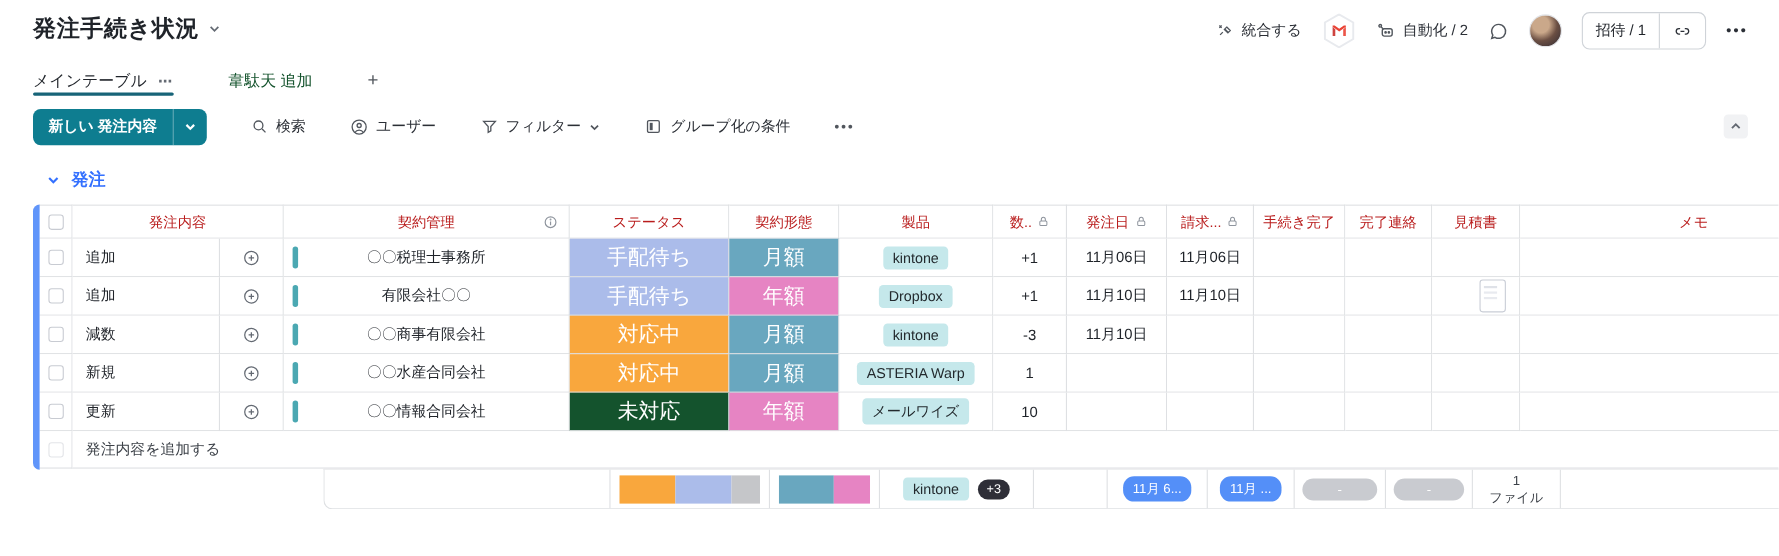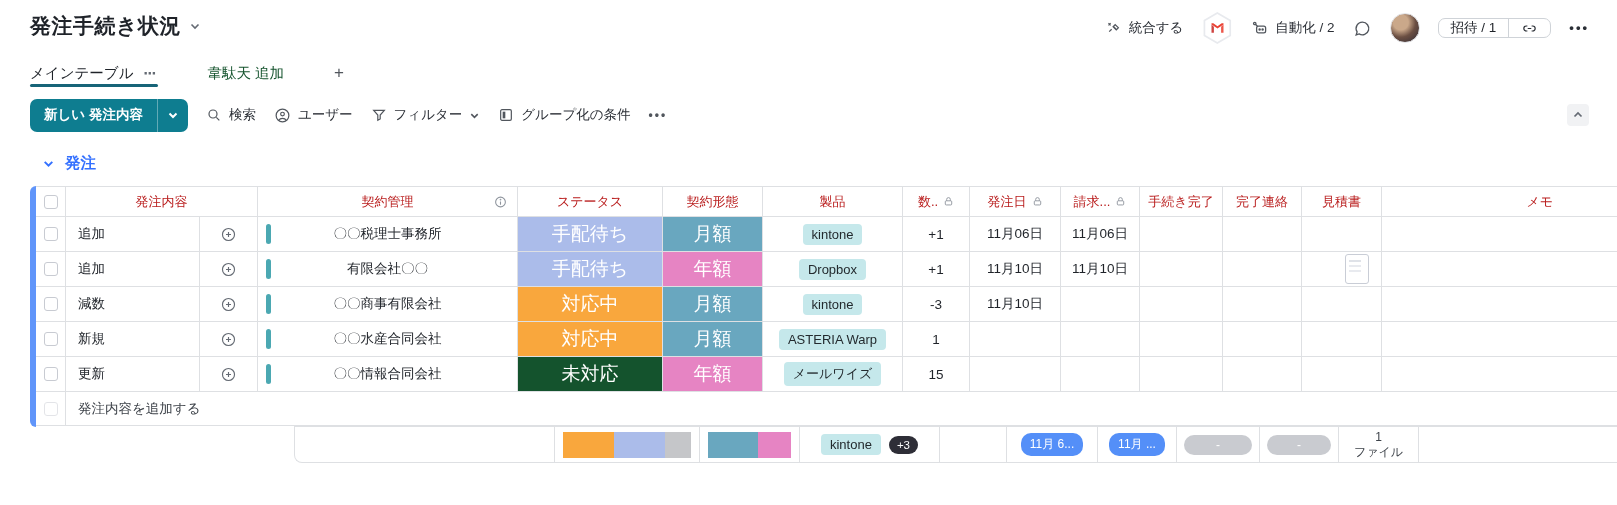--- a/index.html
+++ b/index.html
@@ -16,35 +16,35 @@
   .chev { width:12px; height:12px; }
 
   .top-actions { position:absolute; right:28px; top:10px; display:flex; align-items:center; gap:18px; height:36px; }
   .ta-item { display:flex; align-items:center; gap:6px; font-size:13.5px; color:#2b2f36; cursor:pointer; }
   .hexbadge { width:32px; height:32px; position:relative; display:flex; align-items:center; justify-content:center;
     clip-path:polygon(50% 0%,93% 25%,93% 75%,50% 100%,7% 75%,7% 25%); background:#e8eaee; }
   .hexbadge .inner { width:28px; height:28px; clip-path:polygon(50% 0%,93% 25%,93% 75%,50% 100%,7% 75%,7% 25%);
     background:#fff; display:flex; align-items:center; justify-content:center; }
   .avatar { width:30px; height:30px; border-radius:50%;
     background:radial-gradient(circle at 35% 30%, #caa88a 0 28%, #6b4f43 55%, #2e2a33 100%); border:1px solid #e2e4e8; }
-  .invite-group { display:flex; align-items:stretch; border:1px solid #cfd3d8; border-radius:7px; overflow:hidden; height:20px;text-align:right; }
+  .invite-group { display:flex; align-items:stretch; border:1px solid #cfd3d8; border-radius:7px; overflow:hidden; height:34px;text-align:right; }
   .invite-group .seg { display:flex; align-items:center; padding:0 12px; font-size:13.5px; color:#1f2329; cursor:pointer; }
   .invite-group .seg + .seg { border-left:1px solid #cfd3d8; }
   .dots { font-size:18px; letter-spacing:2px; color:#2b2f36; line-height:10px; cursor:pointer; font-weight:bold; }
 
   
   .tabs { position:absolute; left:30px; top:55px; display:flex; align-items:flex-end; gap:50px; height:28px; }
   .tab { display:flex; align-items:center; gap:10px; font-size:14.5px; color:#14532d; cursor:pointer; white-space:nowrap; }
   .tab.active { color:#1f2329; }
   .tab-underline { position:absolute; left:30px; top:84px; width:128px; height:3px; background:#176478; border-radius:2px; }
   .tab-add { font-size:17px; color:#51565d; cursor:pointer; }
   .tab-dots { color:#646a73; font-weight:bold; letter-spacing:1px; font-size:13px; }
 
   
-  .toolbar { position:absolute; left:30px; top:98px; display:flex; align-items:center; gap:18px; height:34px; }
+  .toolbar { position:absolute; left:30px; top:98px; display:flex; align-items:center; gap:40px; height:34px; }
   .btn-new { display:flex; align-items:stretch; background:#0e7d90; border-radius:7px; overflow:hidden; height:33px; cursor:pointer; }
   .btn-new .lbl { display:flex; align-items:center; padding:0 14px; color:#fff; font-size:13.5px; font-weight:bold; }
   .btn-new .caret { display:flex; align-items:center; padding:0 9px; border-left:1px solid rgba(255,255,255,.35); }
   .tool { display:flex; align-items:center; gap:7px; font-size:13.5px; color:#2b2f36; cursor:pointer; }
   .collapse-btn { position:absolute; right:28px; top:104px; width:22px; height:22px; border-radius:4px;
     background:#f1f2f4; display:flex; align-items:center; justify-content:center; cursor:pointer; }
 
   
   .group-row { position:absolute; left:42px; top:153px; display:flex; align-items:center; gap:10px; color:#3370ff; cursor:pointer;text-align:center; }
   .group-row .glabel { font-size:15.5px; font-weight:bold; }
@@ -344,21 +344,21 @@
             <div class="cb"></div>
           </div><div class="cell order-cell">更新</div><div class="cell">
             <span style="cursor: pointer;">
               <svg width="17" height="17" viewBox="0 0 24 24" fill="none" stroke="#646a73" stroke-width="1.6">
                 <circle cx="12" cy="12" r="8.5"></circle>
                 <path d="M12 8.5v7M8.5 12h7"></path>
               </svg>
             </span>
           </div><div class="cell">〇〇情報合同会社<span class="contract-bar"></span></div><div class="cell statcell" style="background: #14532d;">未対応</div><div class="cell statcell" style="background: rgb(230, 132, 195);">年額</div><div class="cell">
             <span class="pill-prod">メールワイズ</span>
-          </div><div class="cell">15</div><div class="cell"></div><div class="cell"></div><div class="cell"></div><div class="cell"></div><div class="cell"></div><div class="cell"></div></div>
+          </div><div class="cell">10</div><div class="cell"></div><div class="cell"></div><div class="cell"></div><div class="cell"></div><div class="cell"></div><div class="cell"></div></div>
         <div class="arow" style="display: contents;"><div class="cell">
             <div class="cb faint"></div>
           </div><div class="cell addrow-label" style="grid-column: span 13;">発注内容を追加する</div></div>
       </div>
     <div class="foot" id="tbl-foot">
         <div class="fcell"></div>
         <div class="fcell">
           <div class="bar">
             <div style="width: 40%; background: rgb(249, 167, 61);"></div>
             <div style="width: 40%; background: rgb(171, 188, 234);"></div>

